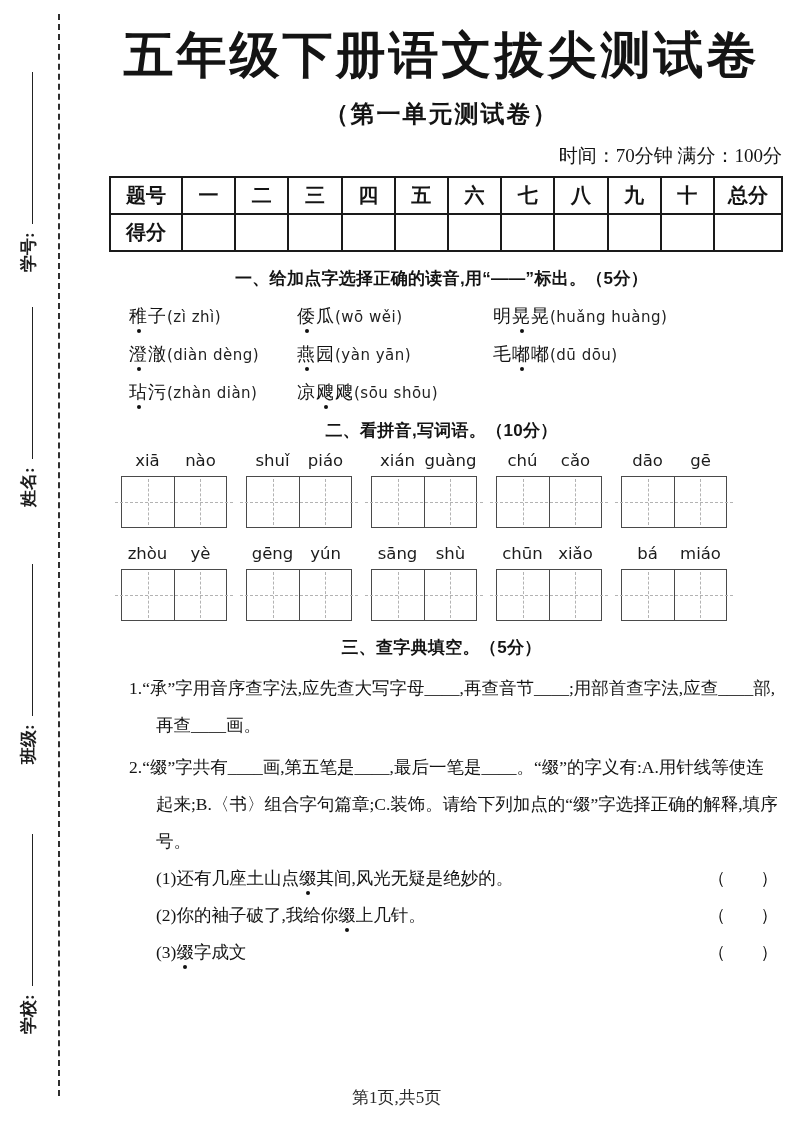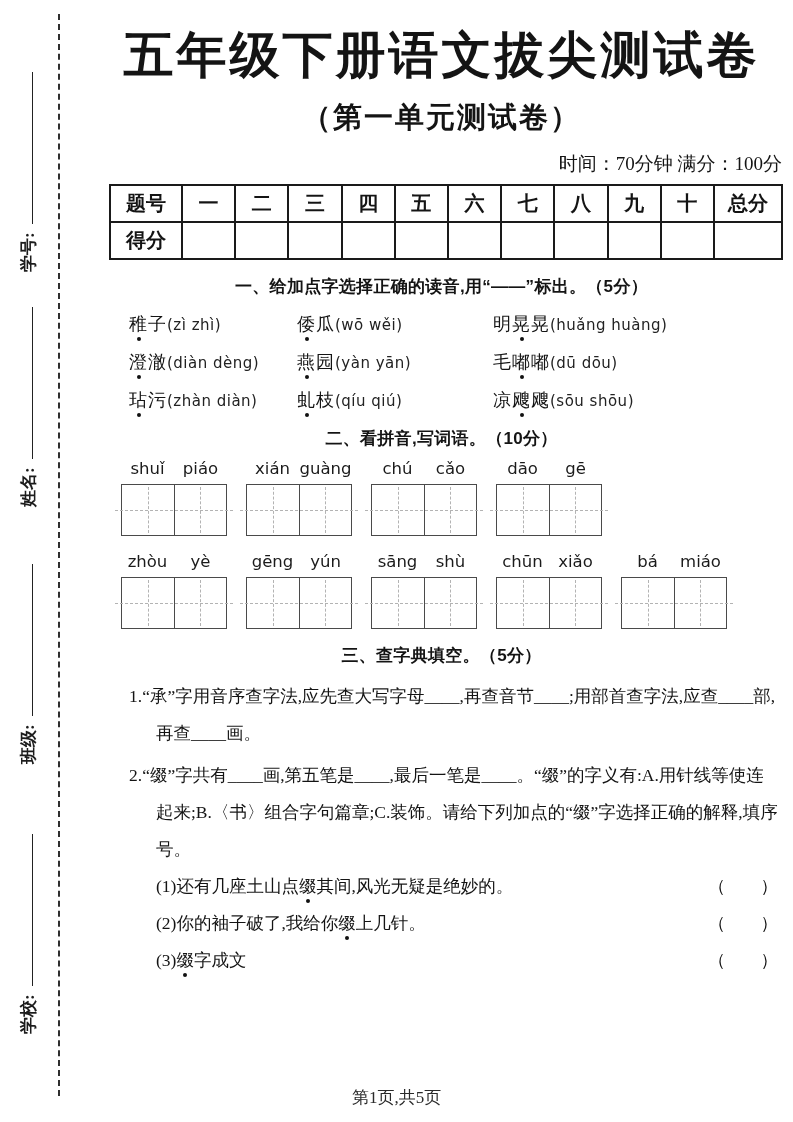--- a/index.html
+++ b/index.html
@@ -27,21 +27,21 @@
   .side-label { white-space:nowrap; }
   .side-line { flex:1; height:0; border-bottom:1.6px solid #222; margin-top:8px; }
   
   .content { position:absolute; left:99px; top:0; width:685px; }
   .title {
     margin-top:27px; text-align:center;
     font-size:50px; font-weight:bold; letter-spacing:3px; line-height:1.12;
   }
   .subtitle {
     margin-top:15px; text-align:center;
-    font-size:29px; font-weight:bold; letter-spacing:2px;
+    font-size:24px; font-weight:bold; letter-spacing:2px;
   }
   .meta { margin-top:13px; text-align:right; font-size:19px; padding-right:2px; }
   
   .score-table {
     margin:7px 0 0 10px; width:674px;
     border-collapse:collapse; table-layout:fixed;
   }
   .score-table td {
     border:2px solid #1a1a1a; height:37px;
     text-align:center; vertical-align:middle;
@@ -193,27 +193,36 @@
 
     <div class="sec-heading">一、给加点字选择正确的读音,用“——”标出。（5分）</div>
     <div class="s1-grid">
         <div class="s1-item"><span class="s1-word"><span class="dotchar">稚</span><span>子</span></span><span class="pinyin">(zì  zhì)</span></div>
         <div class="s1-item"><span class="s1-word"><span class="dotchar">倭</span><span>瓜</span></span><span class="pinyin">(wō  wěi)</span></div>
         <div class="s1-item"><span class="s1-word"><span>明</span><span class="dotchar">晃</span><span>晃</span></span><span class="pinyin">(huǎng  huàng)</span></div>
         <div class="s1-item"><span class="s1-word"><span class="dotchar">澄</span><span>澈</span></span><span class="pinyin">(diàn  dèng)</span></div>
         <div class="s1-item"><span class="s1-word"><span class="dotchar">燕</span><span>园</span></span><span class="pinyin">(yàn  yān)</span></div>
         <div class="s1-item"><span class="s1-word"><span>毛</span><span class="dotchar">嘟</span><span>嘟</span></span><span class="pinyin">(dū  dōu)</span></div>
         <div class="s1-item"><span class="s1-word"><span class="dotchar">玷</span><span>污</span></span><span class="pinyin">(zhàn  diàn)</span></div>
-        <div class="s1-item"><span class="s1-word"><span class="dotchar">虬</span><span>枝</span></span><span class="pinyin">(qíu  qiú)</span></div>
         <div class="s1-item"><span class="s1-word"><span>凉</span><span class="dotchar">飕</span><span>飕</span></span><span class="pinyin">(sōu  shōu)</span></div>
       </div>
 
     <div class="sec-heading">二、看拼音,写词语。（10分）</div>
     <div>
         <div class="py-row">
+          <div class="py-group">
+            <div class="py-syllables">
+              <span>xiā</span>
+              <span>nào</span>
+            </div>
+            <div class="boxpair">
+              <div class="boxcell"></div>
+              <div class="boxcell"></div>
+            </div>
+          </div>
           <div class="py-group">
             <div class="py-syllables">
               <span>shuǐ</span>
               <span>piáo</span>
             </div>
             <div class="boxpair">
               <div class="boxcell"></div>
               <div class="boxcell"></div>
             </div>
           </div>

